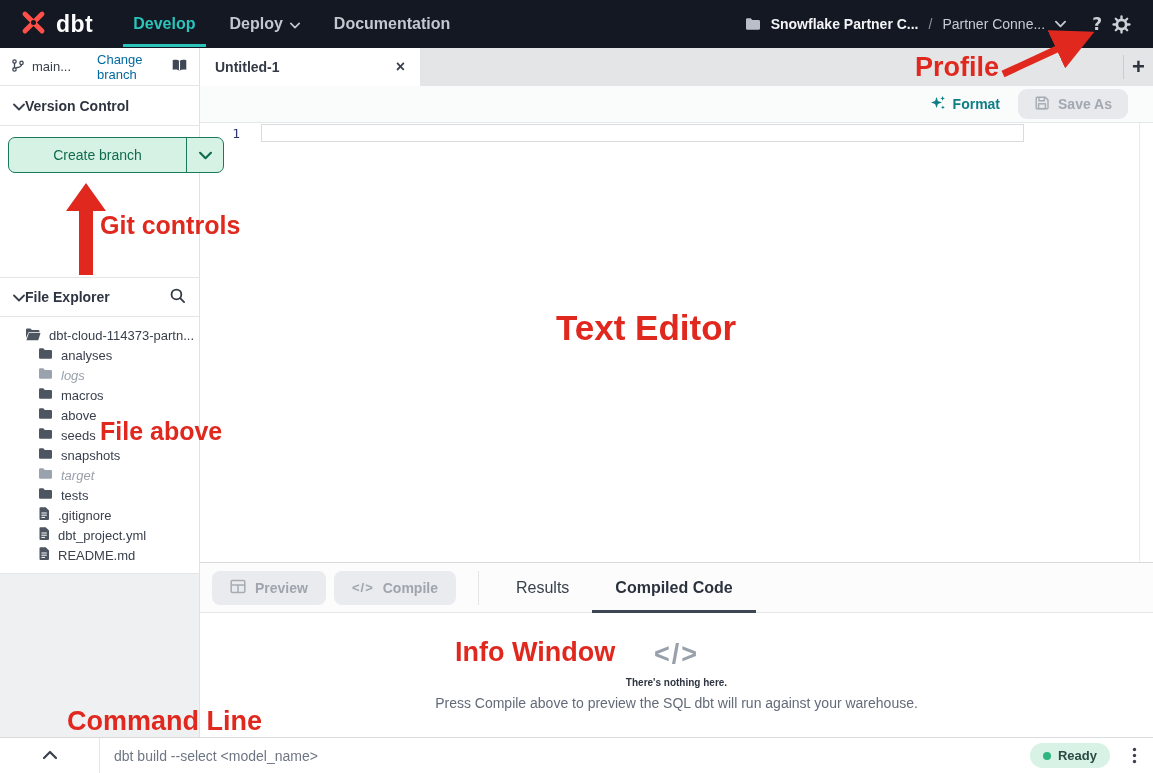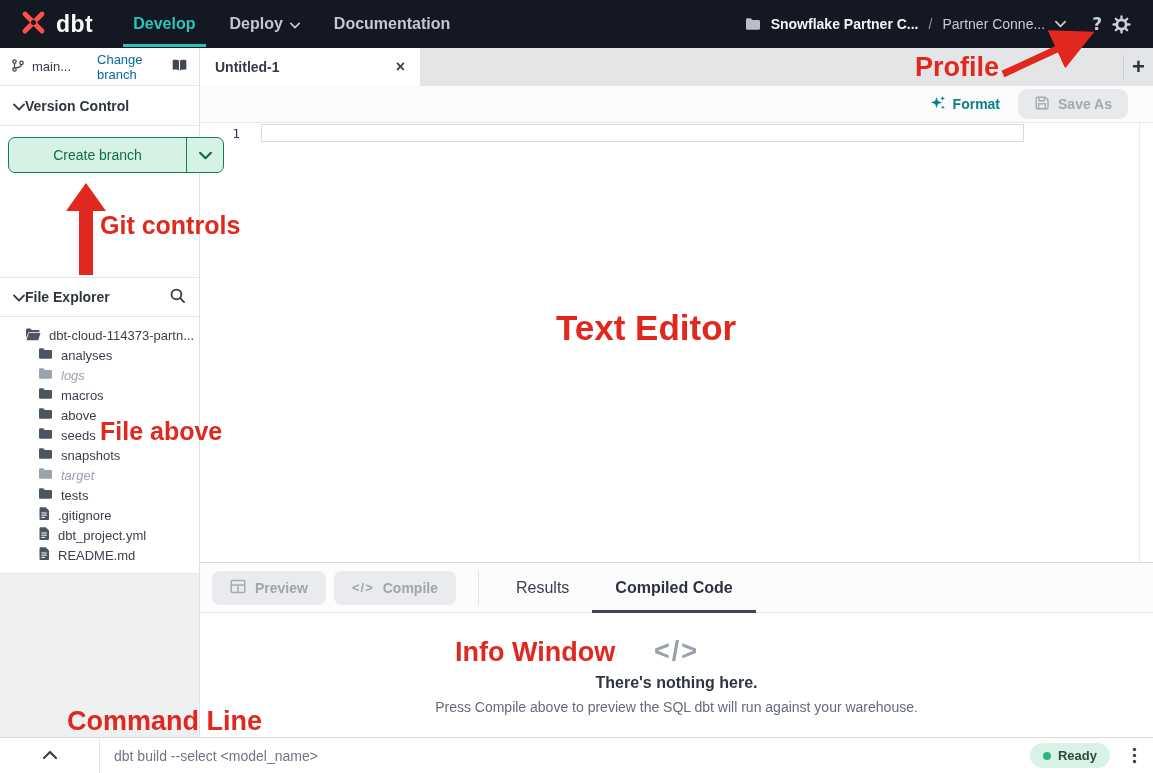--- a/index.html
+++ b/index.html
@@ -88,21 +88,21 @@
   .compile-glyph { font-size:13px; font-weight:bold; letter-spacing:1px; }
   .panel-divider { width:1px; height:34px; background:#e2e4e6; margin:0 14px; }
   .panel-tab { position:relative; height:50px; display:flex; align-items:center; padding:0 23px;
                font-size:16px; color:#39414d; cursor:pointer; background:none; border:none; font-family:inherit; }
   .panel-tab.active { font-weight:600; color:#2c333f; }
   .panel-tab.active::after { content:""; position:absolute; left:0; right:0; bottom:0;
                height:3px; background:#3f4654; }
   .panel-empty { flex:1; display:flex; flex-direction:column; align-items:center;
                  justify-content:center; gap:7px; background:#fff; }
   .empty-icon { font-size:27px; font-weight:bold; color:#98a0ab; letter-spacing:2px; }
-  .empty-title { font-size:16px; font-weight:bold; color:#2e3540; }
+  .empty-title { font-size:10px; font-weight:bold; color:#2e3540; }
   .empty-sub { font-size:14px; color:#636b79; }
 
   
   .command-bar { position:absolute; left:0; right:0; bottom:0; height:36px; background:#fff;
                  border-top:1px solid #d9dbdd; display:flex; align-items:center; z-index:4; }
   .cmd-toggle { width:100px; height:100%; display:flex; align-items:center; justify-content:center;
                 border-right:1px solid #e5e6e8; background:none; cursor:pointer; border-top:none;
                 border-left:none; border-bottom:none; }
   .cmd-input { flex:1; border:none; outline:none; font-size:14px; color:#3a414d;
                padding:0 14px; background:transparent; font-family:inherit; }

